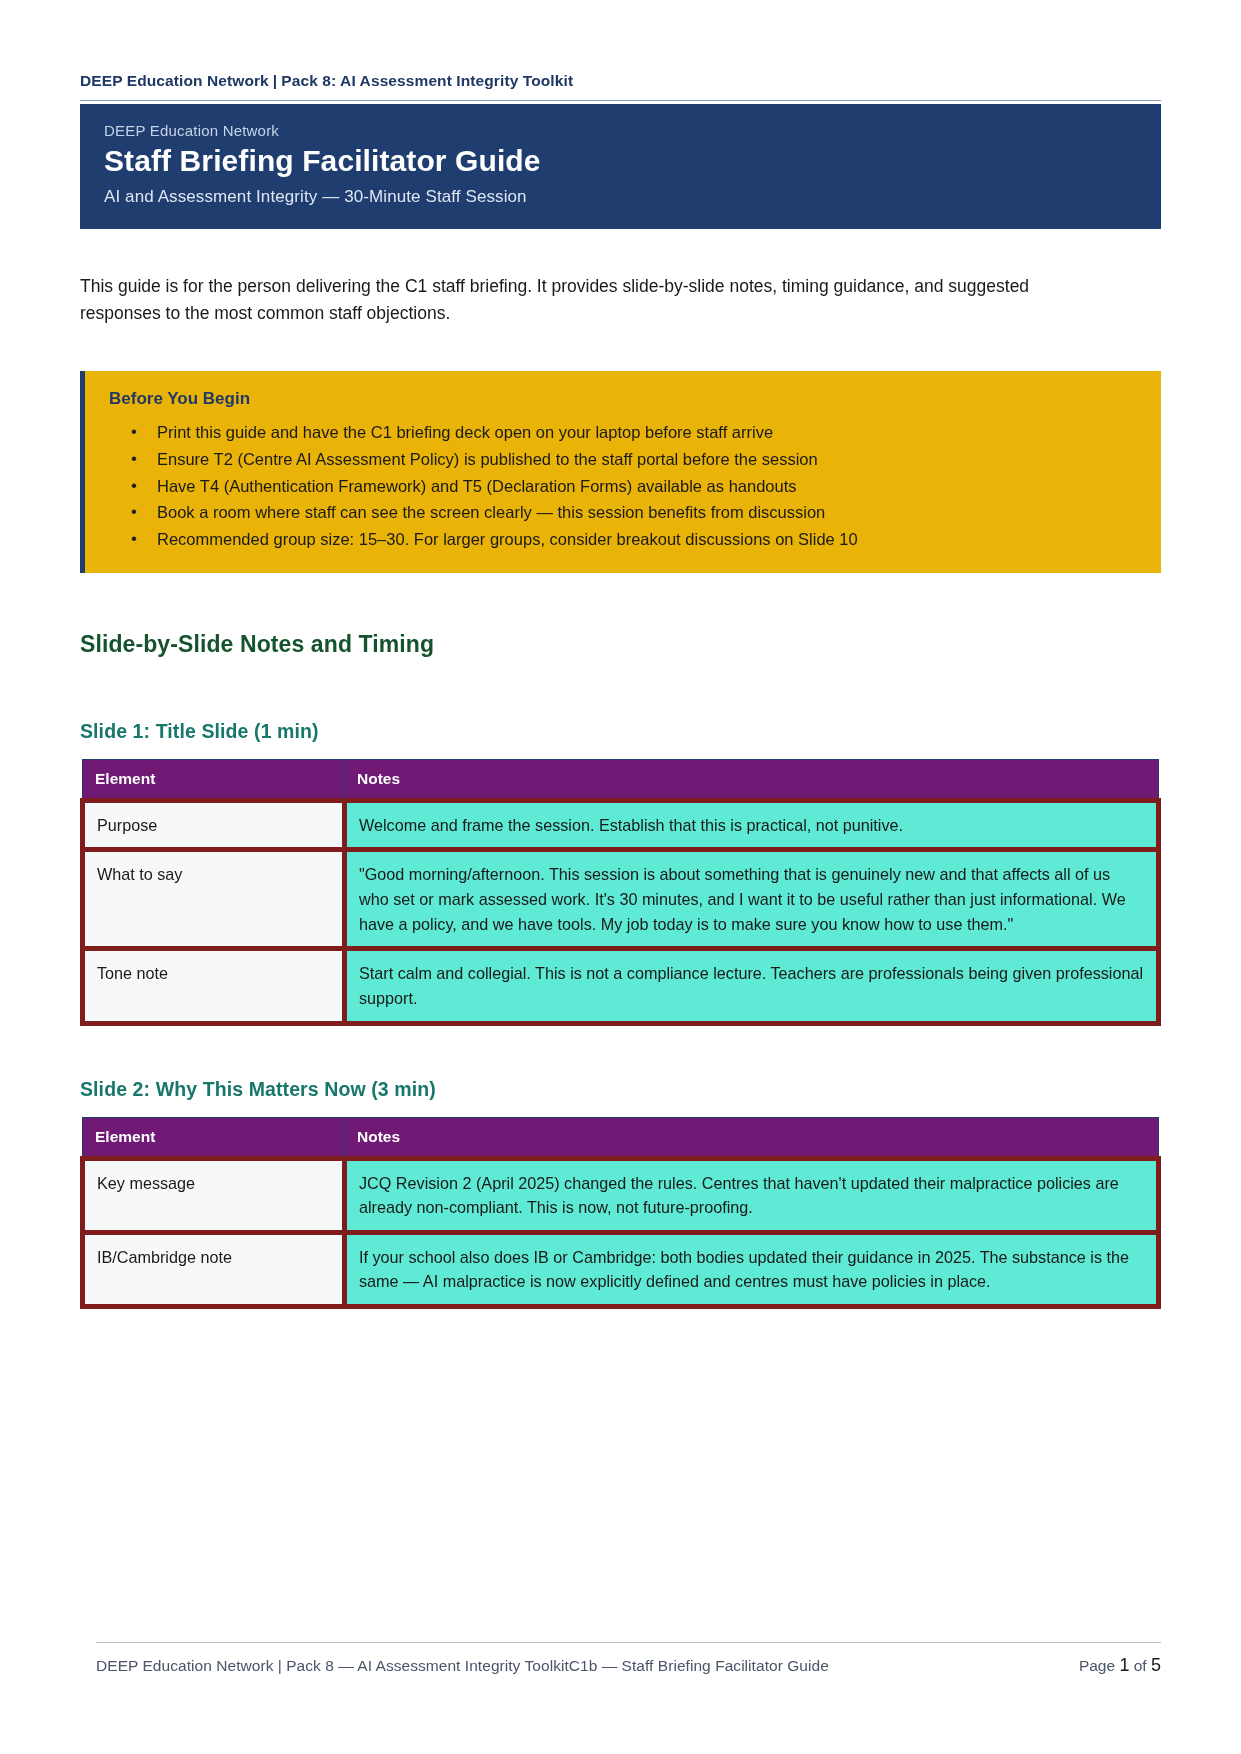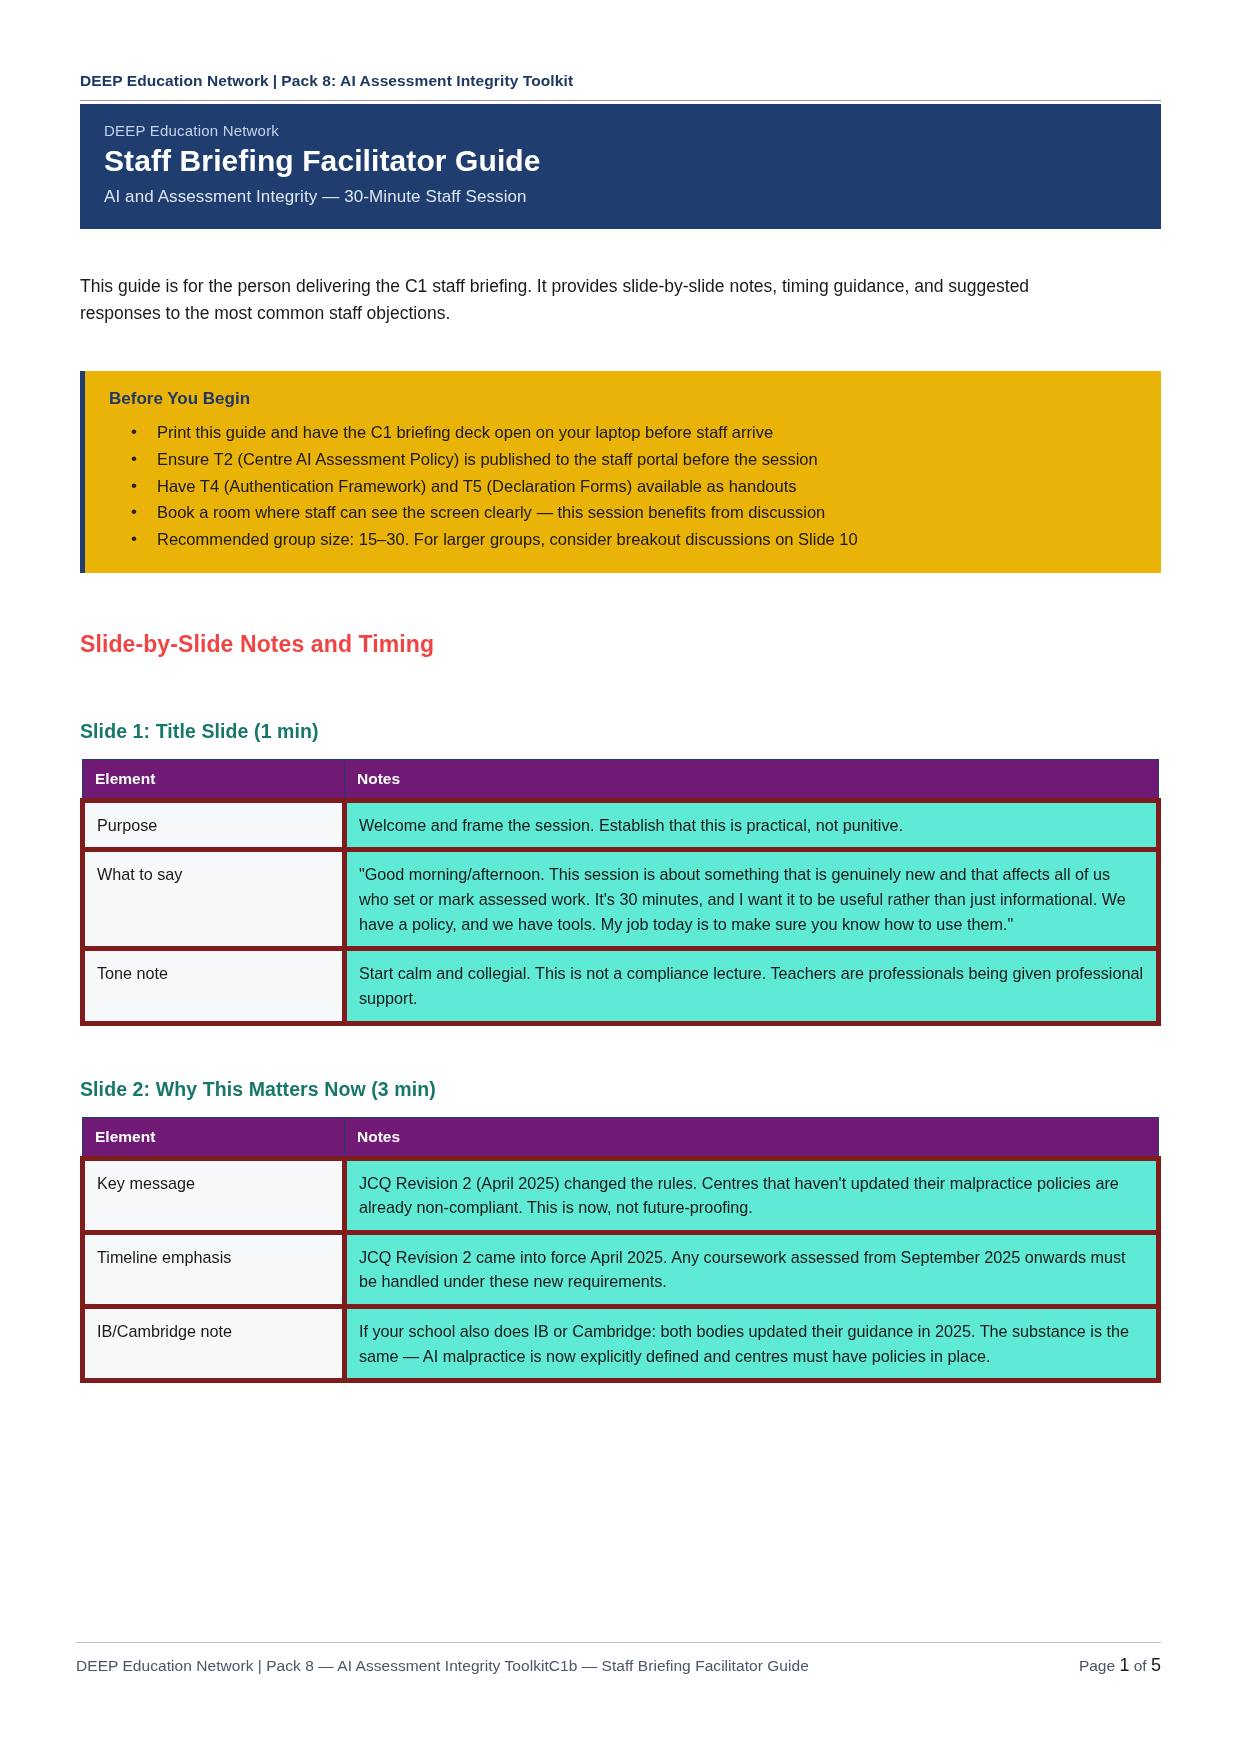--- a/index.html
+++ b/index.html
@@ -107,21 +107,21 @@
     top: -1px;
     font-size: 17px;
     color: #222;
   }
 
   
   .section-heading {
     margin-top: 58px;
     font-size: 23px;
     font-weight: bold;
-    color: #ef4444;
+    color: #14532d;
     letter-spacing: 0.1px;
   }
 
   
   .slide-block { margin-top: 52px; }
   .slide-block.first { margin-top: 62px; }
   .slide-heading {
     font-size: 19.5px;
     font-weight: bold;
     color: #17776b;
@@ -158,21 +158,21 @@
     background: #f7f8fa;
     width: 262px;
   }
   table.notes-table td.cell-notes {
     background: #5eead4;
   }
 
   
   .footer {
     position: absolute;
-    left: 76px;
+    left: 96px;
     right: 80px;
     bottom: 78px;
   }
   .footer-rule {
     border-top: 1px solid #b9bec7;
     margin-bottom: 12px;
   }
   .footer-row {
     display: flex;
     justify-content: space-between;
@@ -253,24 +253,20 @@
           <th class="col-element">Element</th>
           <th>Notes</th>
         </tr>
       </thead>
       <tbody>
         <tr>
           <td class="cell-element">Key message</td>
           <td class="cell-notes">JCQ Revision 2 (April 2025) changed the rules. Centres that haven't updated their malpractice policies are already non-compliant. This is now, not future-proofing.</td>
         </tr>
         <tr>
-          <td class="cell-element">Timeline emphasis</td>
-          <td class="cell-notes">JCQ Revision 2 came into force April 2025. Any coursework assessed from September 2025 onwards must be handled under these new requirements.</td>
-        </tr>
-        <tr>
           <td class="cell-element">IB/Cambridge note</td>
           <td class="cell-notes">If your school also does IB or Cambridge: both bodies updated their guidance in 2025. The substance is the same — AI malpractice is now explicitly defined and centres must have policies in place.</td>
         </tr>
       </tbody>
     </table>
   </div>
 
   <div class="footer">
     <div class="footer-rule"></div>
     <div class="footer-row">

